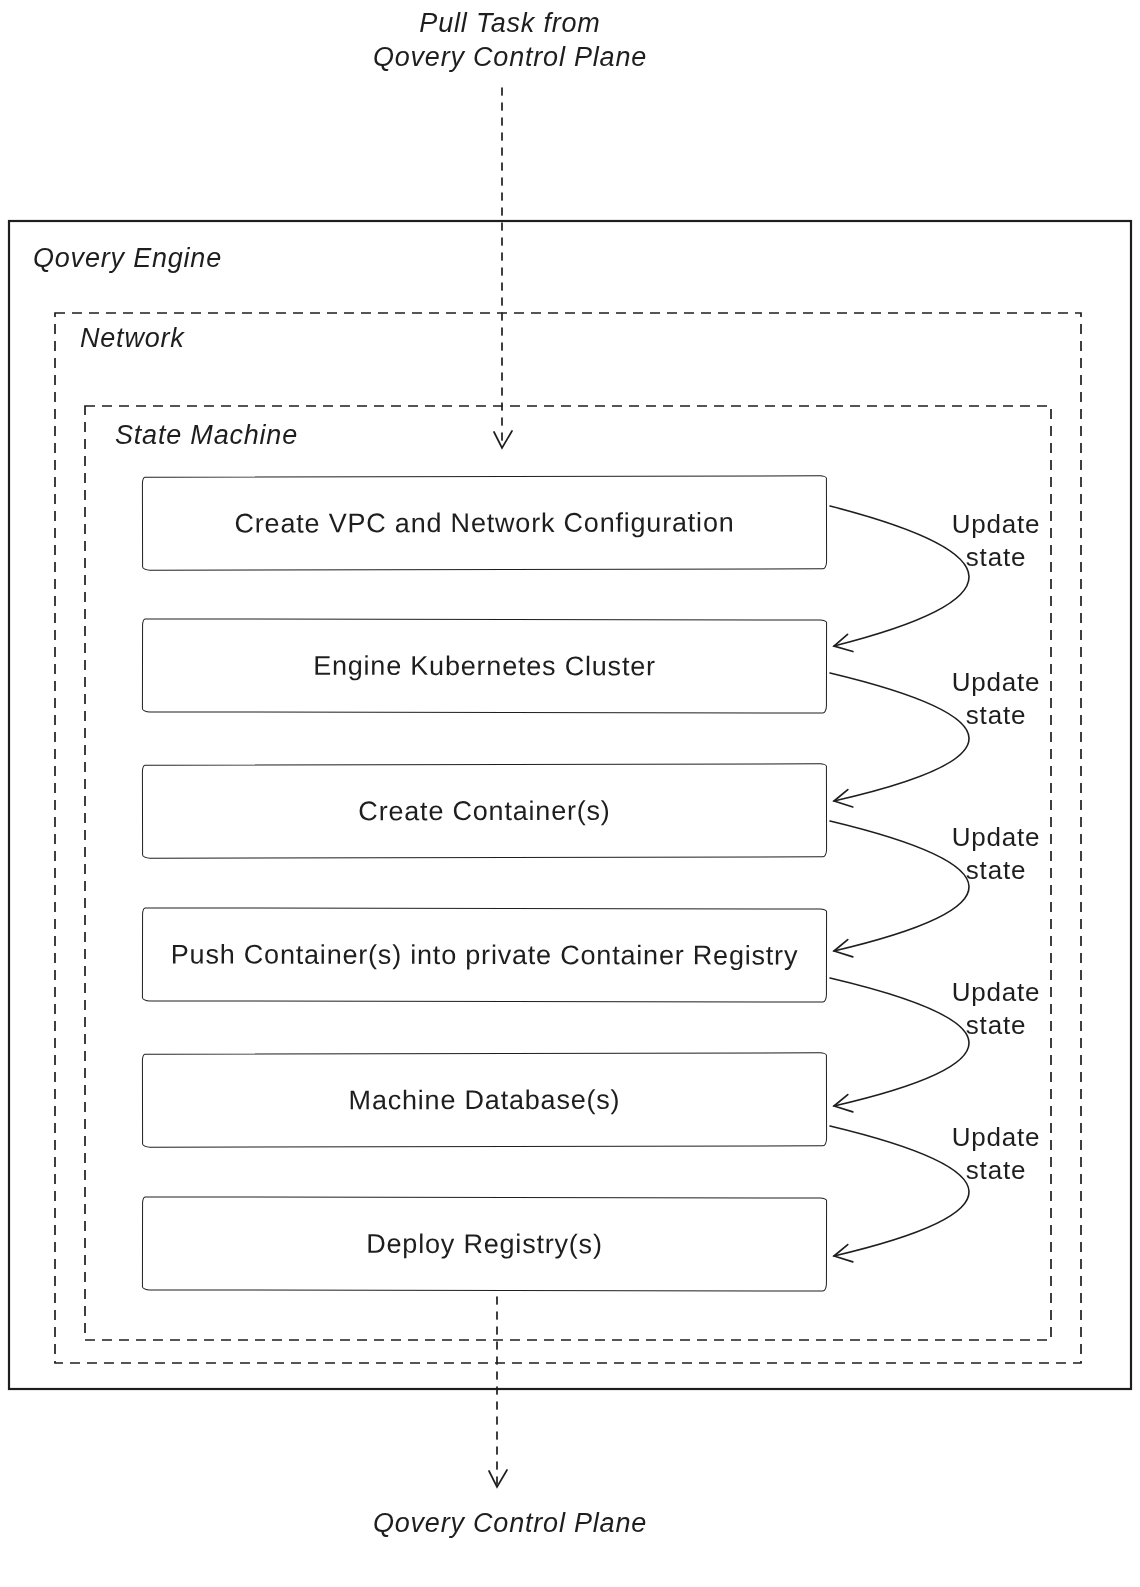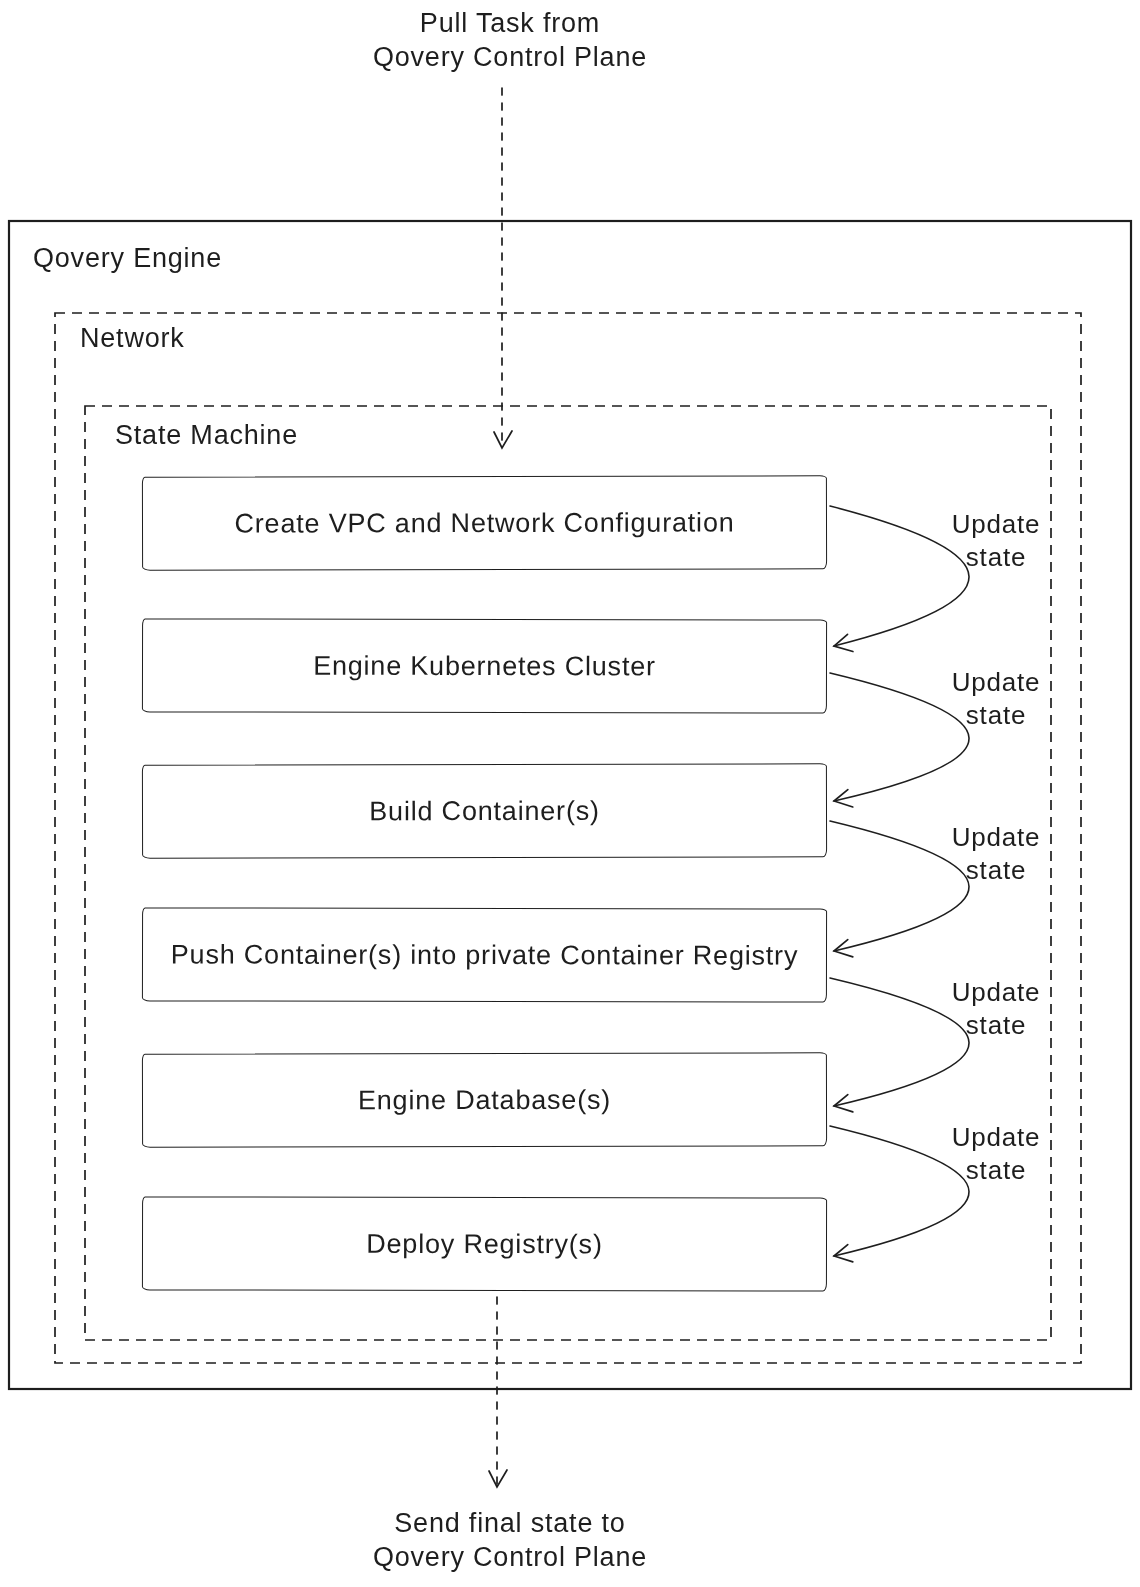--- a/index.html
+++ b/index.html
@@ -6,21 +6,21 @@
   * { box-sizing: border-box; }
   html,body { margin:0; padding:0; background:var(--bg); }
   .canvas {
     position:relative; width:1140px; height:1587px; overflow:hidden;
     background:var(--bg);
     font-family:"Liberation Sans","DejaVu Sans",sans-serif;
     color:var(--stroke);
   }
   .overlay { position:absolute; left:0; top:0; width:1140px; height:1587px; pointer-events:none; }
   svg path, svg rect, svg line { stroke:var(--stroke); }
-  .lbl { position:absolute; font-size:26px; letter-spacing:0.8px; white-space:nowrap; }
+  .lbl { position:absolute; font-size:26px; letter-spacing:0.8px; white-space:nowrap;font-style:italic; }
   .center-lbl { text-align:center; line-height:34px; }
   .container-lbl { font-size:27px; }
   .step {
     position:absolute; left:142px; width:685px; height:94px;
     border:1.8px solid var(--stroke); background:var(--bg);
     display:flex; align-items:center; justify-content:center;
     font-size:27px; letter-spacing:0.8px;
     border-radius:3px 7px 4px 8px / 7px 3px 8px 4px;
   }
   .step:nth-child(odd) { transform:rotate(-0.12deg); }
@@ -69,27 +69,27 @@
   <div class="lbl container-lbl" style="left:115px; top:420px;">State Machine</div>
 
   <div>
     <div class="step" style="top:476px;">
         <span>Create VPC and Network Configuration</span>
       </div>
     <div class="step" style="top:619px;">
         <span>Engine Kubernetes Cluster</span>
       </div>
     <div class="step" style="top:764px;">
-        <span>Build Container(s)</span>
+        <span>Create Container(s)</span>
       </div>
     <div class="step" style="top:908px;">
         <span>Push Container(s) into private Container Registry</span>
       </div>
     <div class="step" style="top:1053px;">
-        <span>Engine Database(s)</span>
+        <span>Machine Database(s)</span>
       </div>
     <div class="step" style="top:1197px;">
         <span>Deploy Registry(s)</span>
       </div>
   </div>
 
   <div class="update-lbl" style="top:487px;">
     <div>Update</div>
     <div>state</div>
   </div>
@@ -104,17 +104,16 @@
   <div class="update-lbl" style="top:955px;">
     <div>Update</div>
     <div>state</div>
   </div>
   <div class="update-lbl" style="top:1100px;">
     <div>Update</div>
     <div>state</div>
   </div>
 
   <div class="lbl center-lbl" style="left:335px; top:1506px; width:350px; font-size:27px;">
-    <div>Send final state to</div>
     <div>Qovery Control Plane</div>
   </div>
 
 </div>
 
 </body></html>

